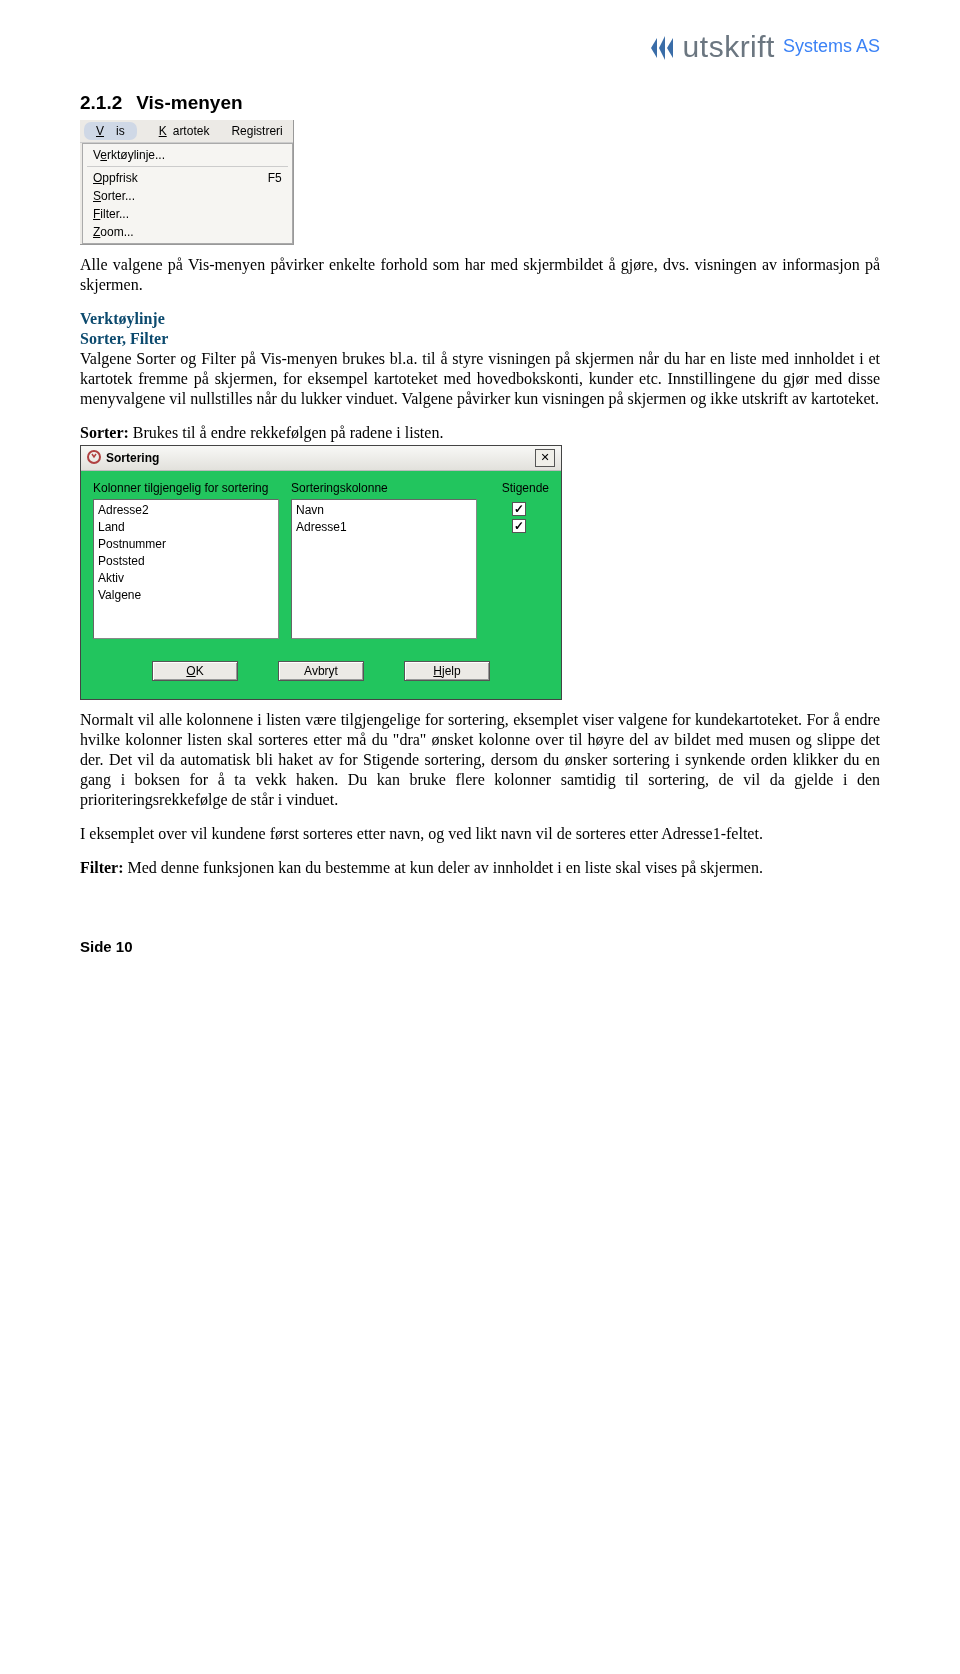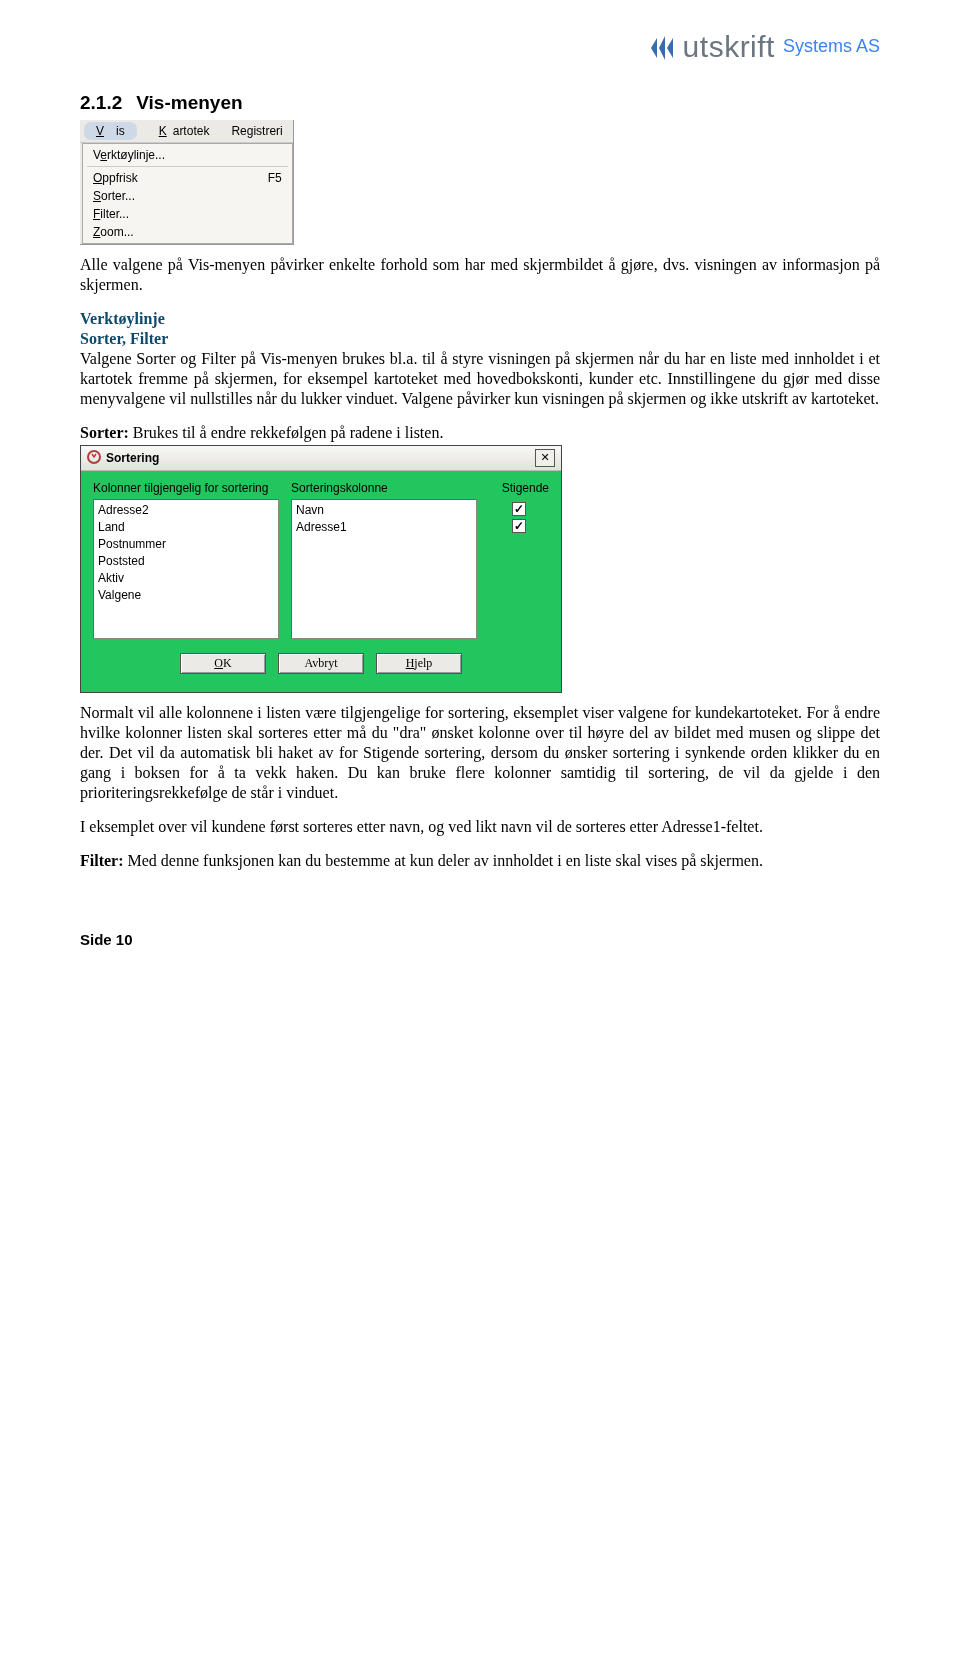--- a/index.html
+++ b/index.html
@@ -145,23 +145,22 @@
   .chk.checked::after {
     content: "✓";
     position: absolute;
     left: 1px; top: -2px;
     font-size: 12px;
     font-weight: bold;
   }
   .dlg-buttons {
     display: flex;
     justify-content: center;
-    gap: 12px;
-    padding: 14px 0 12px 0;
-    font-family: Liberation Serif, serif;
+    gap: 40px;
+    padding: 22px 0 12px 0;
   }
   .dlg-btn {
     width: 84px;
     padding: 2px 0;
     background: #eceae6;
     border: 1px solid #555;
     box-shadow: inset 1px 1px 0 #fff, inset -1px -1px 0 #999;
     text-align: center;
     font-size: 12px;
   }

